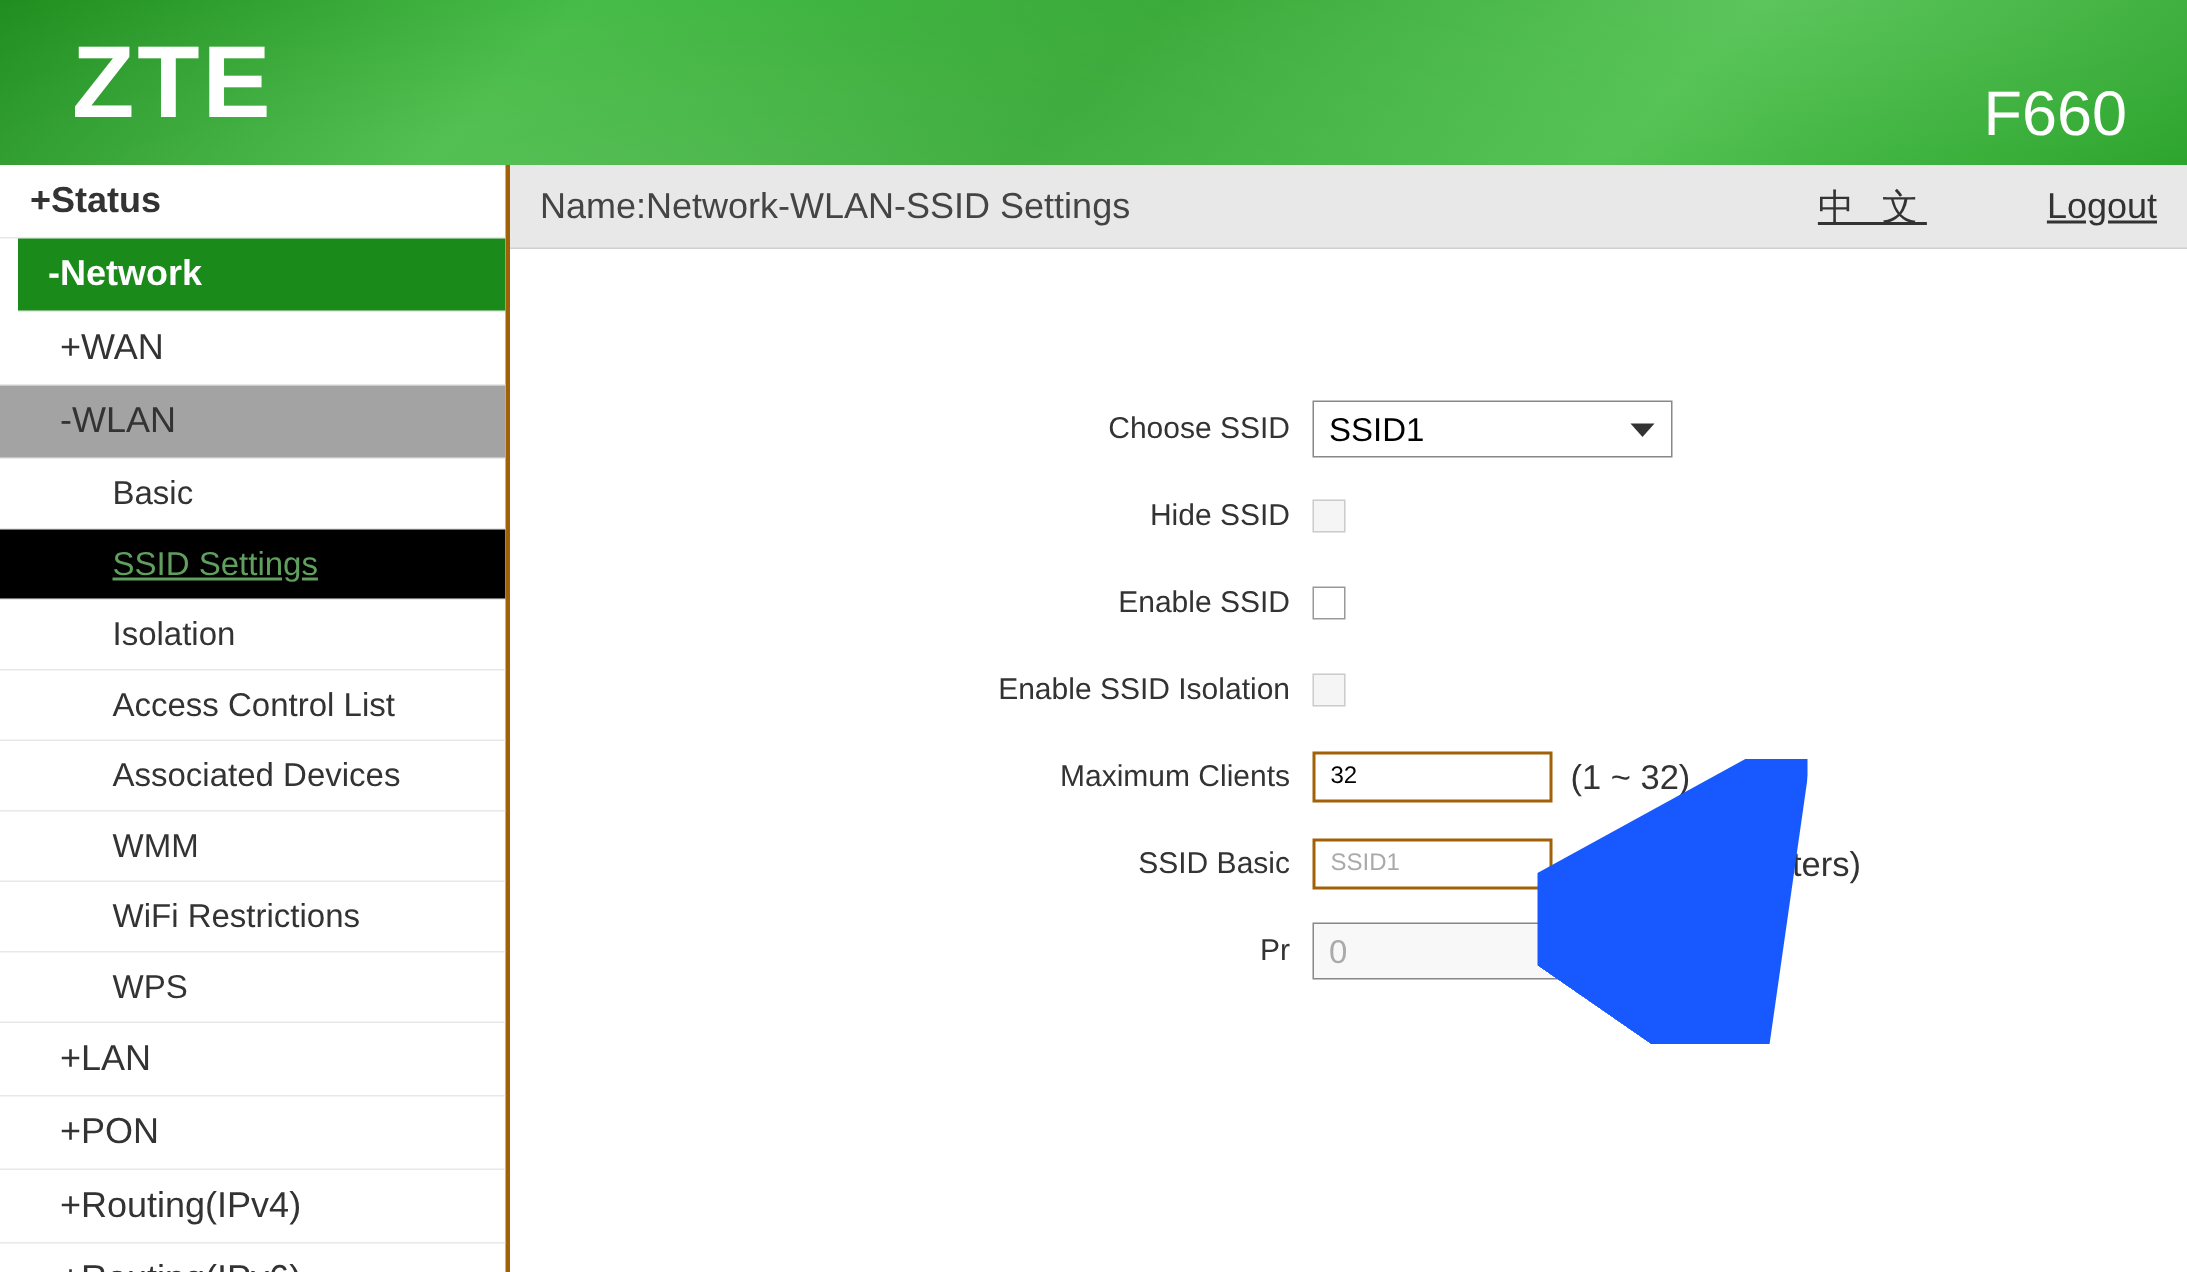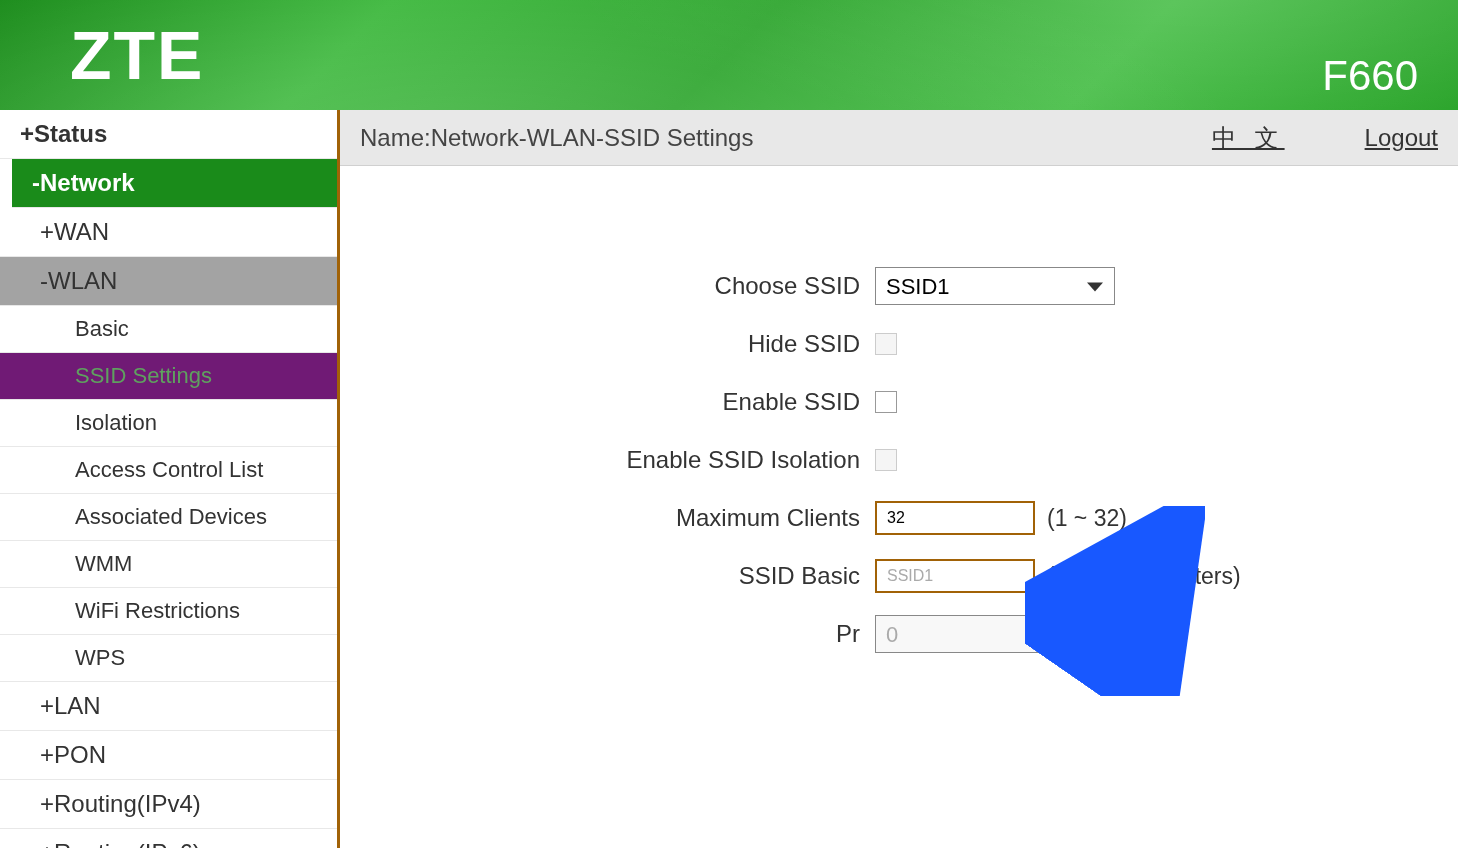--- a/index.html
+++ b/index.html
@@ -1,37 +1,37 @@
 <!DOCTYPE html>
 <html><head>
 <meta charset="utf-8">
 <style>
 * { margin: 0; padding: 0; box-sizing: border-box; }
 body { font-family: Arial, sans-serif; font-size: 22px; color: #333; width: 1458px; height: 848px; overflow: hidden; }
-.header { height: 110px; background: linear-gradient(135deg, #1a8b1a 0%, #3db83d 25%, #2da52d 50%, #4dc04d 75%, #2da52d 100%); position: relative; display: flex; align-items: center; justify-content: space-between; padding: 0 40px 0 70px; }
+.header { height: 110px; background: linear-gradient(135deg, #1a8b1a 0%, #3db83d 25%, #2da52d 50%, #4dc04d 75%, #2da52d 100%); position: relative; display: flex; align-items: center; justify-content: space-between; padding: 0 40px 0 48px; }
 .header::before { content: ""; position: absolute; top: 0; left: 0; right: 0; bottom: 0; background: radial-gradient(ellipse 800px 200px at 30% 120%, rgba(255,255,255,0.15), transparent), radial-gradient(ellipse 600px 150px at 80% -20%, rgba(255,255,255,0.1), transparent); }
 .logo { color: #fff; font-size: 68px; font-weight: 900; letter-spacing: 2px; z-index: 1; font-family: Arial Black, Arial, sans-serif; }
 .model { color: #fff; font-size: 42px; font-weight: 400; z-index: 1; align-self: flex-end; margin-bottom: 10px; }
 .container { display: flex; height: calc(100% - 110px); }
 .sidebar { width: 340px; background: #fff; border-right: 3px solid #a16207; overflow-y: hidden; }
 .nav-item { padding: 10px 20px; border-bottom: 1px solid #e8e8e8; cursor: pointer; font-size: 24px; }
 .nav-item.top-level { font-weight: 600; }
 .nav-item.active-section { background: #1a8b1a; color: #fff; font-weight: 600; margin-left: 12px; }
 .nav-item.sub { padding-left: 40px; font-weight: 400; }
 .nav-item.sub-active { background: #a3a3a3; }
 .nav-item.leaf { padding-left: 75px; font-weight: 400; font-size: 22px; }
-.nav-item.leaf-active { background: #701a75; color: #5fa05f; }
+.nav-item.leaf-active { background: #000000; color: #5fa05f; text-decoration: underline; }
 .main { flex: 1; display: flex; flex-direction: column; }
 .topbar { background: #e8e8e8; height: 56px; display: flex; align-items: center; padding: 0 20px; font-size: 24px; border-bottom: 1px solid #d0d0d0; }
 .breadcrumb { flex: 1; color: #444; }
 .toplink { margin-left: 80px; color: #333; text-decoration: underline; cursor: pointer; letter-spacing: 6px; }
 .toplink.logout { letter-spacing: normal; }
 .content { flex: 1; padding: 100px 40px 40px 40px; position: relative; }
 .form-row { display: flex; align-items: center; margin-bottom: 18px; height: 40px; }
-.form-label { width: 495px; text-align: right; padding-right: 15px; font-size: 24px; color: #333; }
+.form-label { width: 495px; text-align: right; padding-right: 15px; font-size: 20px; color: #333; }
 .form-control { display: flex; align-items: center; gap: 12px; }
 .select { width: 240px; height: 38px; border: 1px solid #888; font-size: 22px; padding: 0 10px; background: #fff; appearance: none; position: relative; }
 .select-wrap { position: relative; display: inline-block; }
 .select-wrap::after { content: ""; position: absolute; right: 12px; top: 50%; transform: translateY(-40%); border-left: 8px solid transparent; border-right: 8px solid transparent; border-top: 9px solid #333; pointer-events: none; }
 .select.disabled { color: #aaa; background: #f8f8f8; }
 .select-wrap.disabled::after { border-top-color: #aaa; }
 .checkbox { width: 22px; height: 22px; border: 1px solid #999; background: #fff; cursor: pointer; }
 .checkbox.faded { border-color: #ccc; background: #f5f5f5; }
 .text-input { width: 160px; height: 34px; border: 2px solid #a16207; font-size: 16px; padding: 0 10px; }
 .text-input.faded { color: #aaa; }

